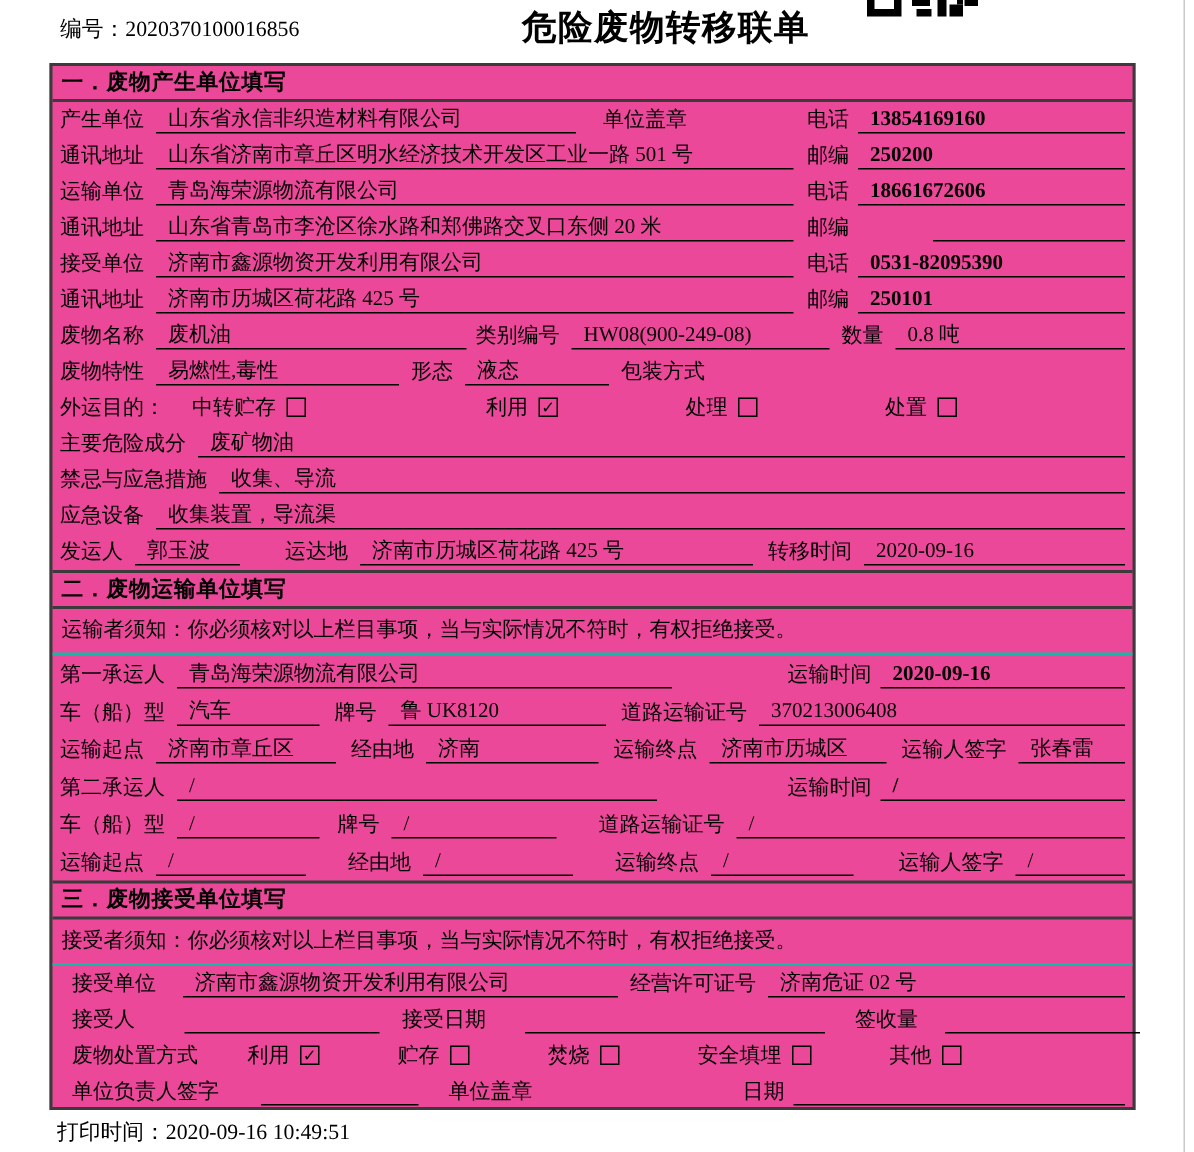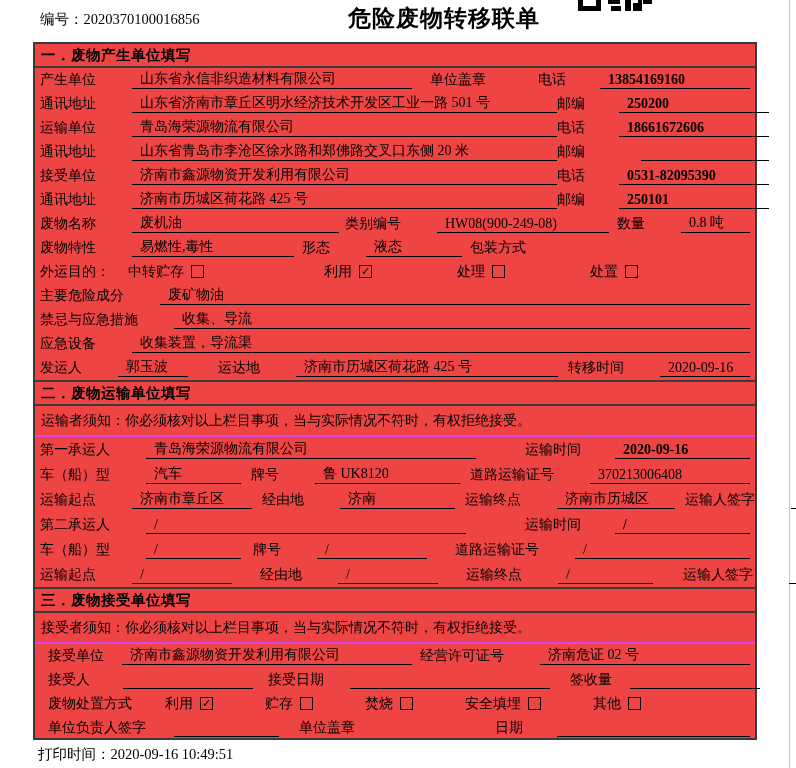--- a/index.html
+++ b/index.html
@@ -9,30 +9,30 @@
     color:#000;font-size:14px;
   }
   .page-edge{position:absolute;right:6px;top:0;height:768px;width:1px;background:#c9c9c9;}
   
   .serial{position:absolute;left:40px;top:10px;font-size:14.5px;white-space:nowrap;}
   .title{position:absolute;left:0;top:3px;width:100%;text-align:center;font-size:23px;font-weight:bold;letter-spacing:1px;transform:translateX(46px);}
   .qr{position:absolute;left:578px;top:0;width:74px;height:12px;}
   
   .form-table{
     position:absolute;left:33px;top:42px;width:724px;height:698px;
-    border:2px solid #3b3b3b;box-sizing:border-box;background:#ef4444;
+    border:2px solid #3b3b3b;box-sizing:border-box;background:#ec4899;
   }
   .section{box-sizing:border-box;}
   .sec-bt{border-top:2px solid #3b3b3b;}
   .sec-head{font-weight:bold;font-size:14.5px;height:24px;line-height:22px;padding:0 6px;border-bottom:2px solid #3b3b3b;box-sizing:border-box;letter-spacing:.5px;}
-  .notice{height:31px;line-height:30px;padding:0 6px;border-bottom:2px solid #d946ef;box-sizing:border-box;white-space:nowrap;}
+  .notice{height:31px;line-height:30px;padding:0 6px;border-bottom:2px solid #14b8a6;box-sizing:border-box;white-space:nowrap;}
   .row{display:flex;align-items:flex-end;height:24px;padding:0 5px 3px;box-sizing:border-box;white-space:nowrap;}
   .s2 .row{height:25px;}
   .lbl{margin-right:8px;flex:0 0 auto;}
-  .val{border-bottom:1px solid #000;padding:0 4px 0 8px;box-sizing:border-box;overflow:hidden;flex:0 0 auto;min-height:17px;margin-left:28px;}
+  .val{border-bottom:1px solid #000;padding:0 4px 0 8px;box-sizing:border-box;overflow:hidden;flex:0 0 auto;min-height:17px;}
   .grow{flex:1 1 auto;}
   .rg{margin-left:auto;display:flex;align-items:flex-end;flex:0 0 auto;justify-content:space-between;}
   .rg .lbl{margin-right:6px;}
   .rg .val{flex:1 1 auto;font-weight:bold;}
   .rg212{width:212px;}
   .rg225{width:225px;}
   .rg255{width:255px;}
   
   .w70{width:70px}.w95{width:95px}.w96{width:96px}.w100{width:100px}.w105{width:105px}
   .w110{width:110px}.w115{width:115px}.w118{width:118px}.w120{width:120px}.w128{width:128px}

